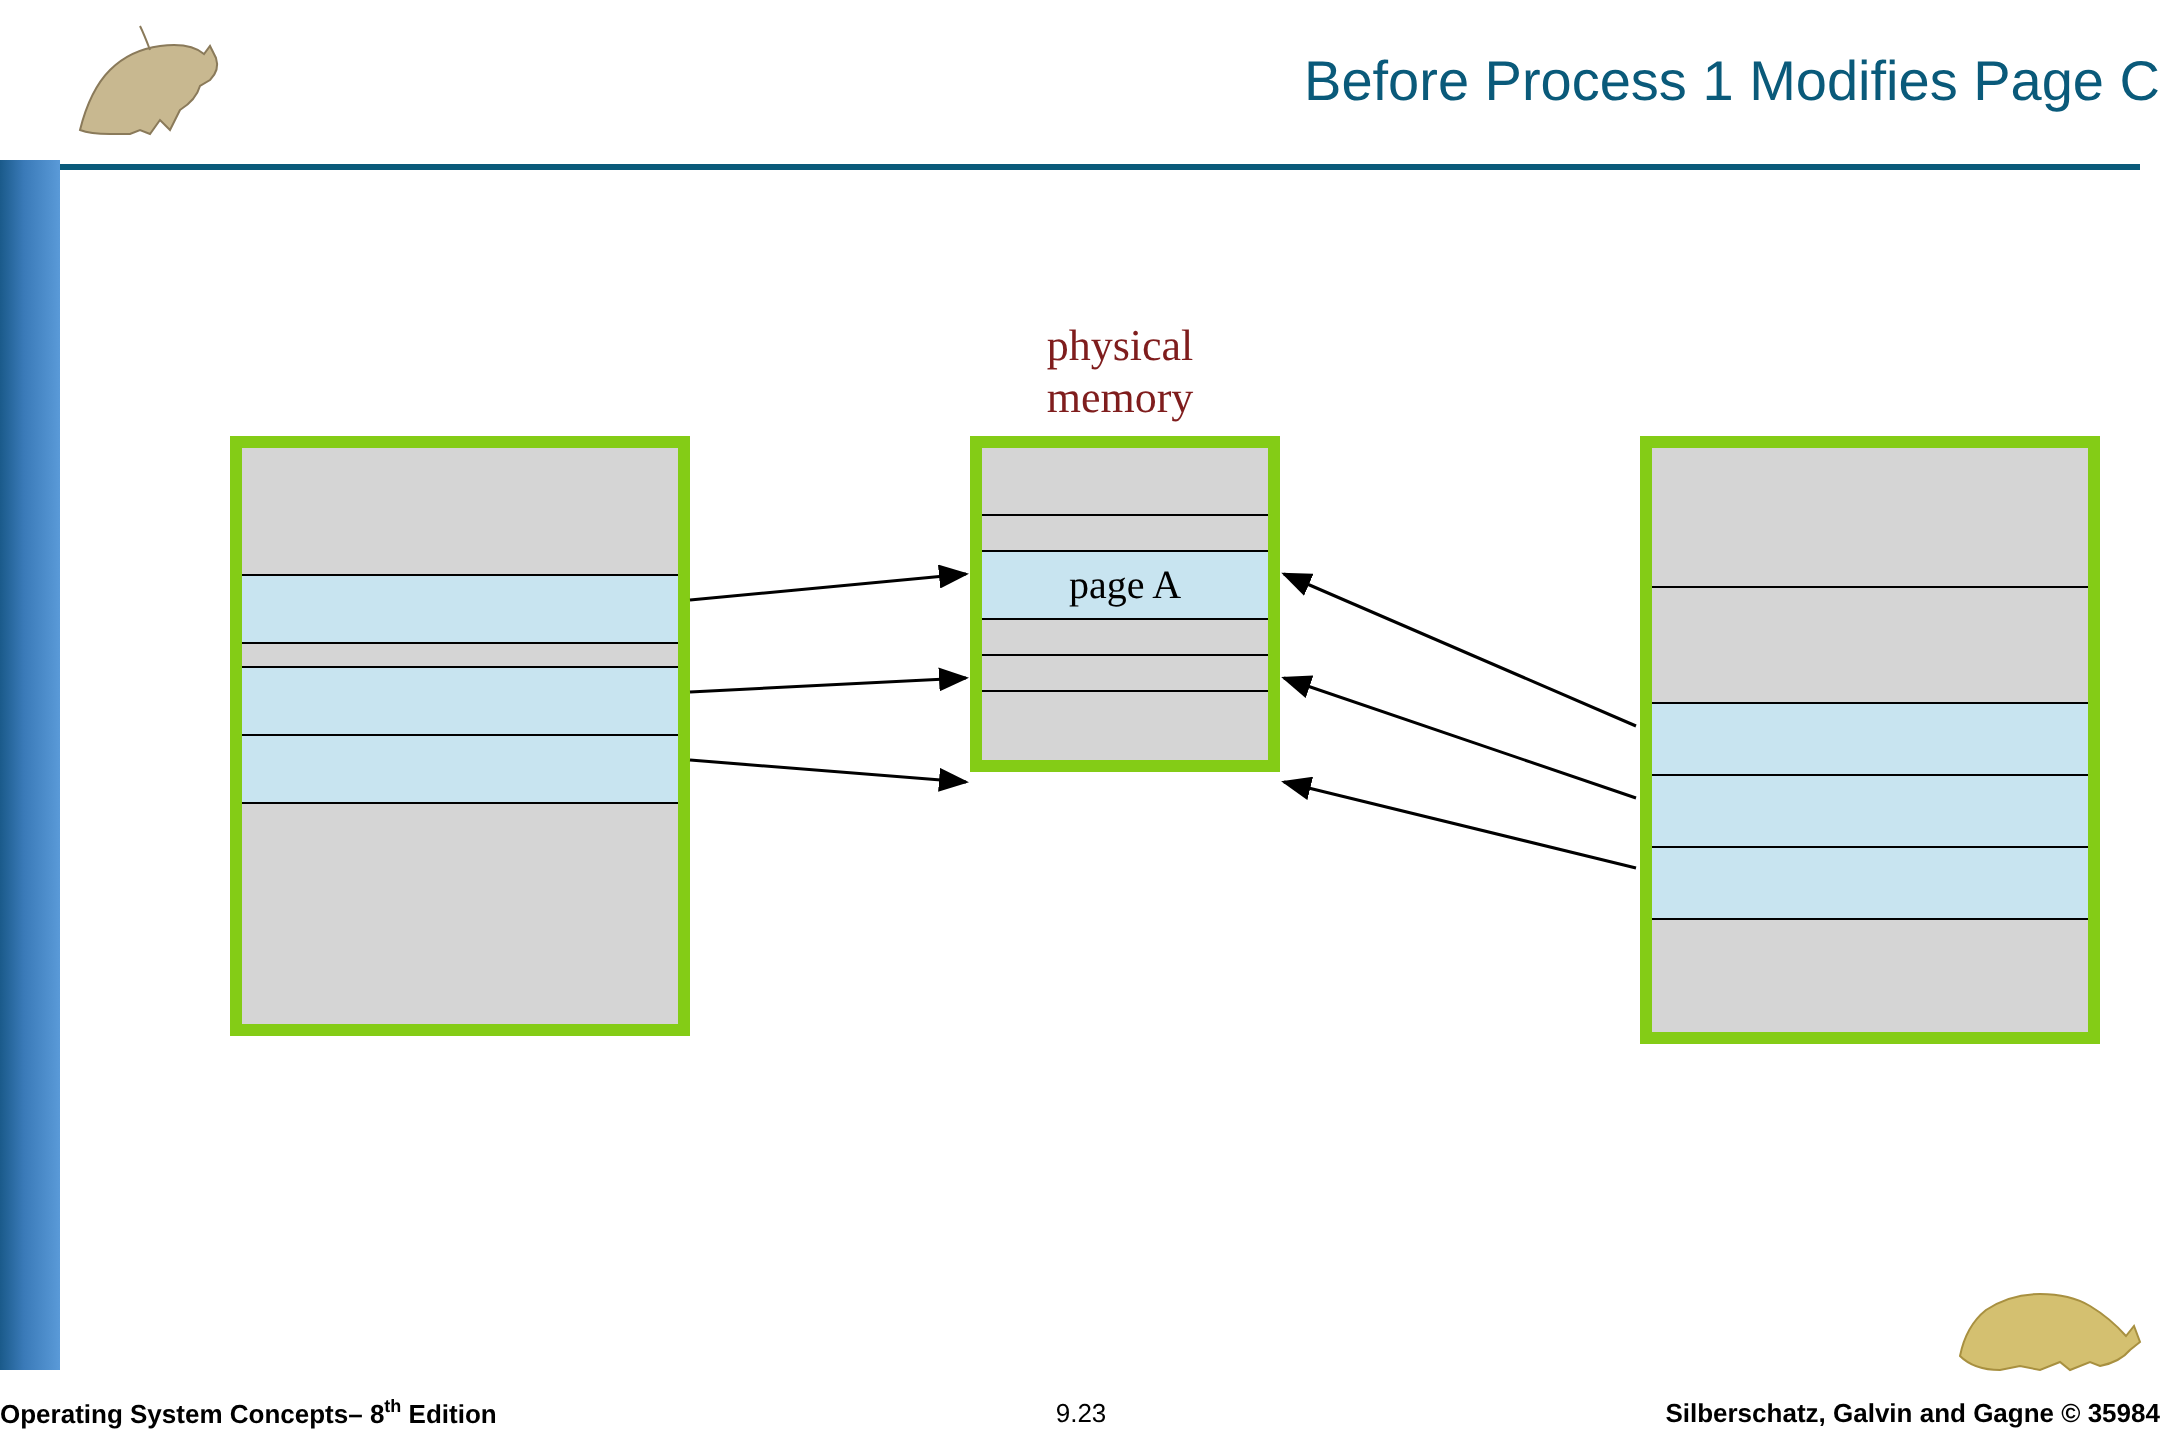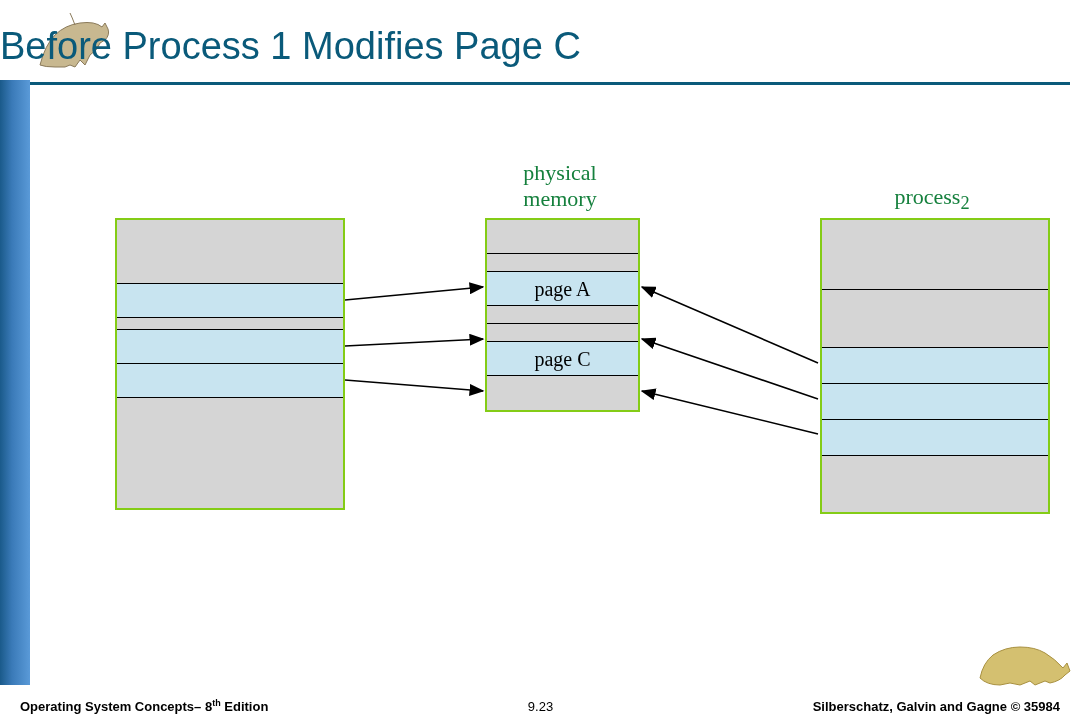--- a/index.html
+++ b/index.html
@@ -31,39 +31,39 @@
       right: 5px;
       bottom: 32px;
       width: 100px;
       height: 55px;
     }
     .title {
       position: absolute;
       top: 25px;
       left: 0;
       right: 0;
-      text-align: left;
-      font-size: 38px;
+      text-align: right;
+      font-size: 28px;
       font-weight: normal;
       color: #0a5a7a;
     }
     .title-rule {
       position: absolute;
       top: 82px;
       left: 30px;
       right: 10px;
       height: 3px;
       background: #0a5a7a;
     }
     .footer {
       position: absolute;
       bottom: 0;
       left: 0;
       right: 0;
-      padding: 6px 20px;
+      padding: 6px 0;
       display: flex;
       justify-content: space-between;
       align-items: baseline;
       font-size: 13px;
       color: #000;
       font-weight: bold;
     }
     .footer .edition sup { font-size: 9px; }
     .footer .page { font-weight: normal; }
     .footer .copyright { font-weight: bold; }
@@ -72,28 +72,28 @@
       top: 160px;
       left: 60px;
       width: 990px;
       height: 420px;
     }
     .col-label {
       position: absolute;
       font-family: Georgia, 'Times New Roman', serif;
       font-size: 22px;
       text-align: center;
-      color: #15803d;
+      color: #7f1d1d;
     }
     .proc1-label { left: 72px; top: 24px; width: 200px; }
     .phys-label  { left: 400px; top: 0px; width: 200px; }
     .proc2-label { left: 772px; top: 24px; width: 200px; }
     .stack {
       position: absolute;
-      border: 2px solid #84cc16;
+      border: 6px solid #84cc16;
     }
     .stack .row {
       border-bottom: 1px solid #000;
       box-sizing: border-box;
     }
     .stack .row:last-child { border-bottom: none; }
     .grey { background: #d5d5d5; }
     .blue { background: #c8e4f0; }
     
     .p1 { left: 55px; top: 58px; width: 230px; }
@@ -133,40 +133,36 @@
   <path d="M45 20 Q42 12 40 8" stroke="#8a7a5a" stroke-width="1" fill="none"></path>
 </svg>
 
 <div class="title">Before Process 1 Modifies Page C</div>
 <div class="title-rule"></div>
 
 <div class="diagram">
 
   <div class="col-label phys-label" style="white-space:pre-line;">physical
 memory</div>
-  <div class="col-label proc2-label">
-    <span>process</span><sub>2</sub>
-  </div>
 
   <div class="stack p1">
     <div class="row big grey"></div>
     <div class="row small blue"></div>
     <div class="row p1gap grey"></div>
     <div class="row small blue"></div>
     <div class="row small blue"></div>
     <div class="row big grey" style="height:110px;"></div>
   </div>
 
   <div class="stack pm">
     <div class="row small grey"></div>
     <div class="row gap grey"></div>
     <div class="row small blue">page A</div>
     <div class="row gap grey"></div>
     <div class="row gap grey"></div>
-    <div class="row small blue">page C</div>
     <div class="row small grey"></div>
   </div>
 
   <div class="stack p2">
     <div class="row big grey"></div>
     <div class="row mid grey"></div>
     <div class="row small blue"></div>
     <div class="row small blue"></div>
     <div class="row small blue"></div>
     <div class="row big grey" style="height:56px;"></div>

